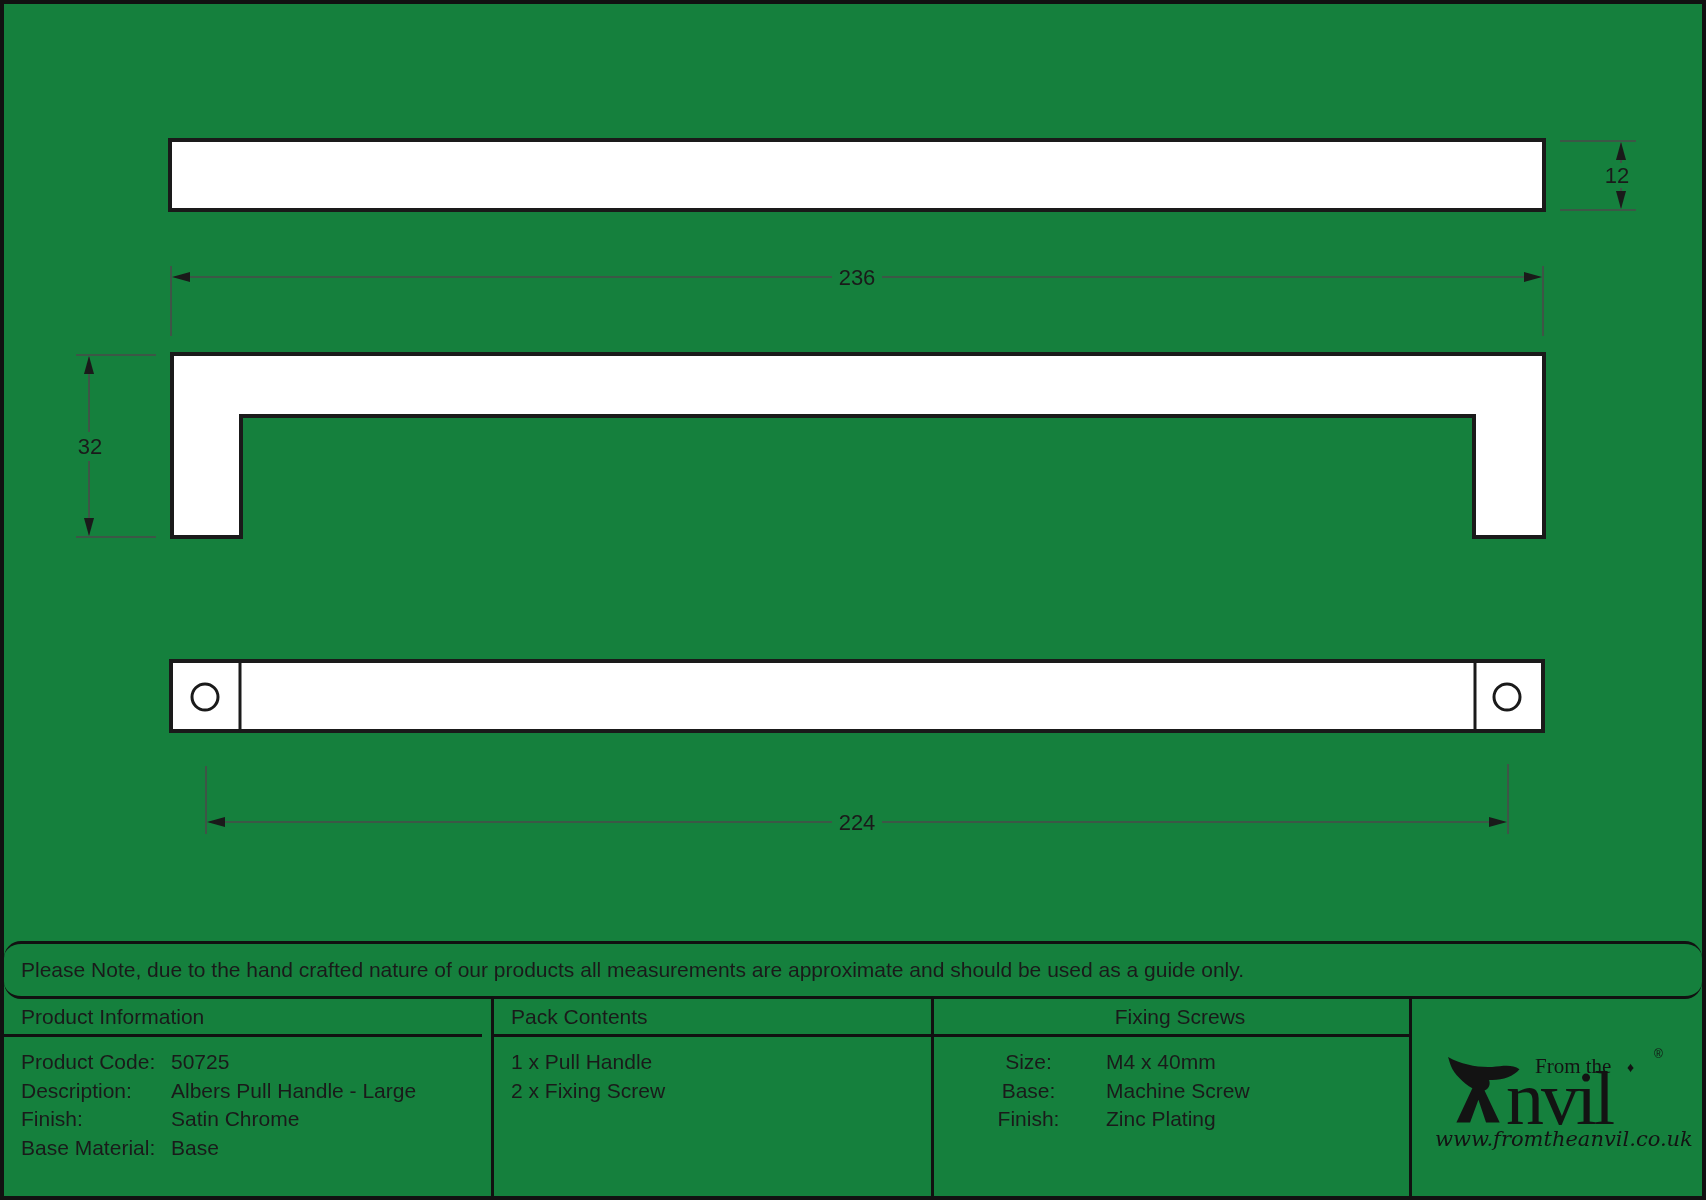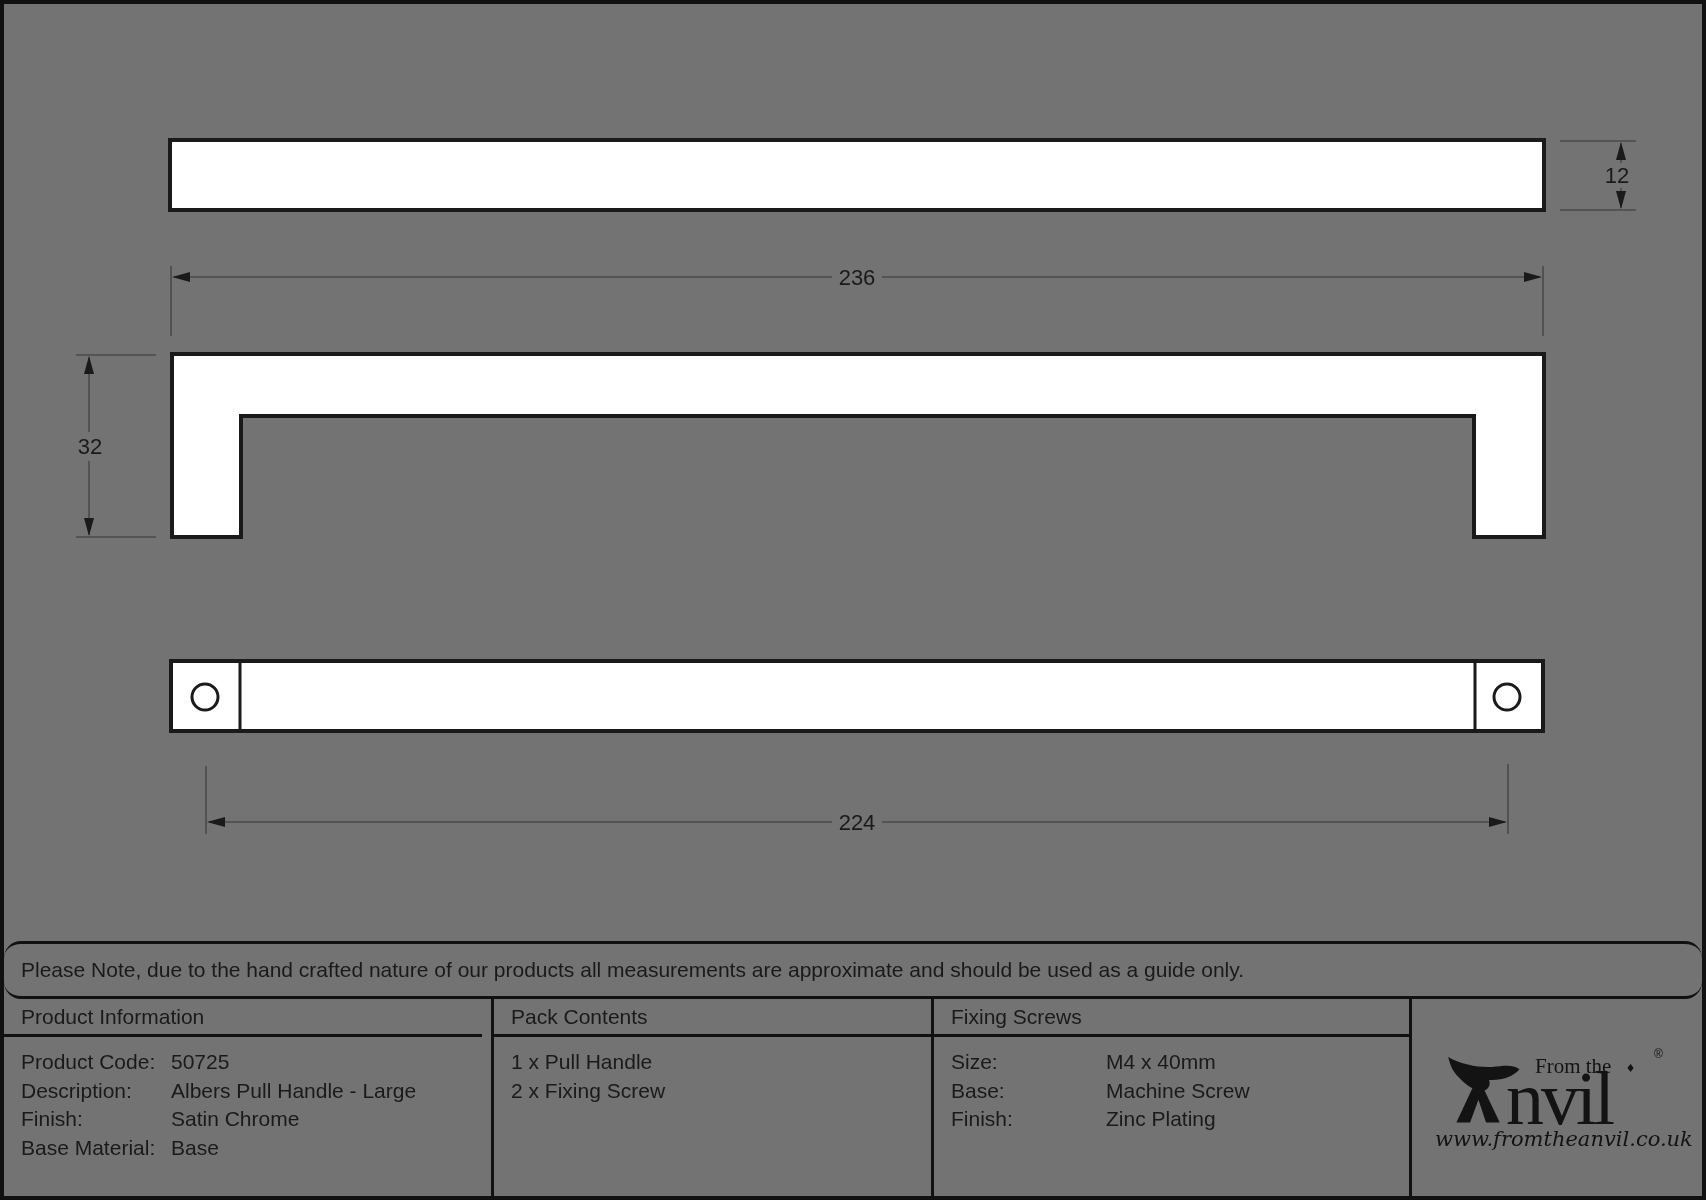--- a/index.html
+++ b/index.html
@@ -1,21 +1,21 @@
 <!DOCTYPE html>
 <html><head>
 <meta charset="utf-8">
 <style>
   html, body { margin: 0; padding: 0; background: #ffffff; }
   .page {
     position: relative;
     width: 1706px;
     height: 1200px;
     box-sizing: border-box;
-    background: #737373;
+    background: #15803d;
     border: 4px solid #111111;
     font-family: "Liberation Sans", sans-serif;
     color: #1a1a1a;
     overflow: hidden;
   }
   
   .drawing {
     position: absolute;
     left: 0; top: 0;
     width: 1698px;
@@ -211,21 +211,21 @@
     </div>
 
     <div class="col col-div" style="left:487px; width:472px;">
       <div class="col-header">Pack Contents</div>
       <div class="col-body">
         <div class="list-row">1 x Pull Handle</div>
         <div class="list-row">2 x Fixing Screw</div>
       </div>
     </div>
 
-    <div class="col col-div" style="left:927px; width:478px;">
+    <div class="col col-div" style="left:927px; width:478px;text-align:center;">
       <div class="col-header">Fixing Screws</div>
       <div class="col-body">
         <div class="kv-row">
           <span class="kv-label-w">Size:</span>
           <span>M4 x 40mm</span>
         </div>
         <div class="kv-row">
           <span class="kv-label-w">Base:</span>
           <span>Machine Screw</span>
         </div>

